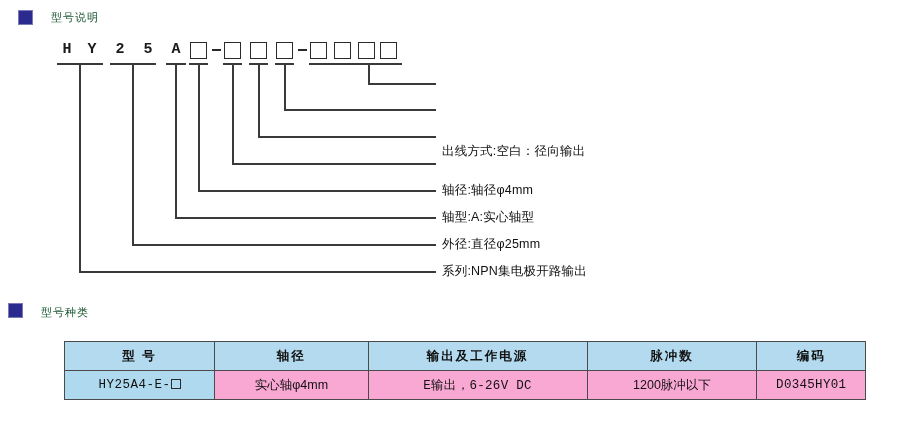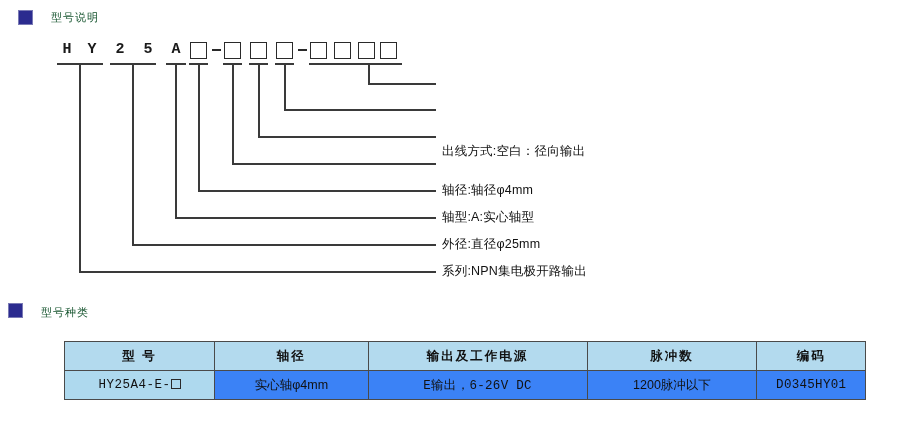--- a/index.html
+++ b/index.html
@@ -122,21 +122,21 @@
     font-size: 12.5px;
   }
   #spec-table td, #spec-table th {
     border: 1px solid #4a4a4a;
     height: 28px;
     text-align: center;
     vertical-align: middle;
     padding: 0 4px;
     font-weight: normal;
     color: #111;
-    background: #3b82f6;
+    background: #f9a8d4;
     white-space: nowrap;
   }
   #spec-table thead th {
     background: #b3daee;
     font-weight: bold;
     letter-spacing: 2px;
   }
   #spec-table tbody td.model-cell {
     background: #aed9ee;
     font-family: "Liberation Mono", "DejaVu Sans Mono", monospace;

